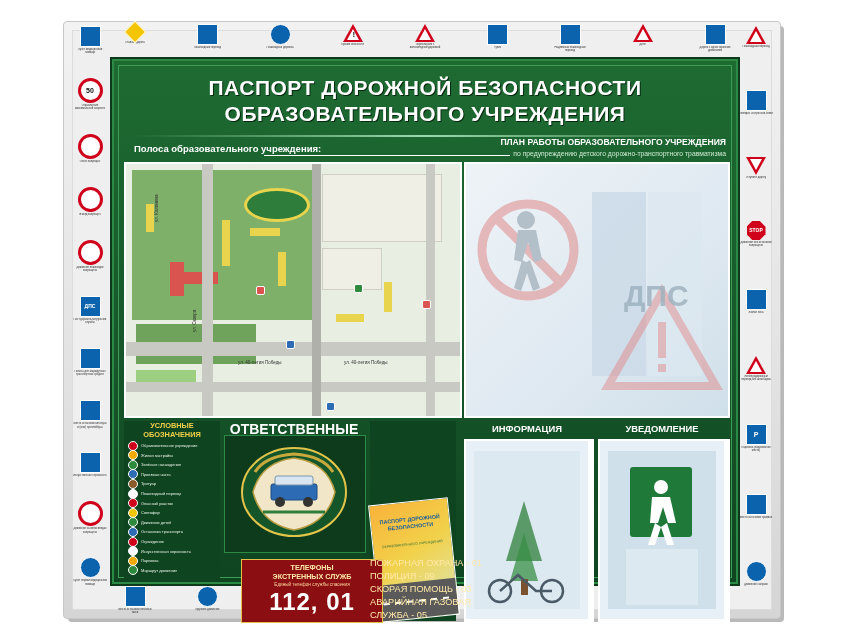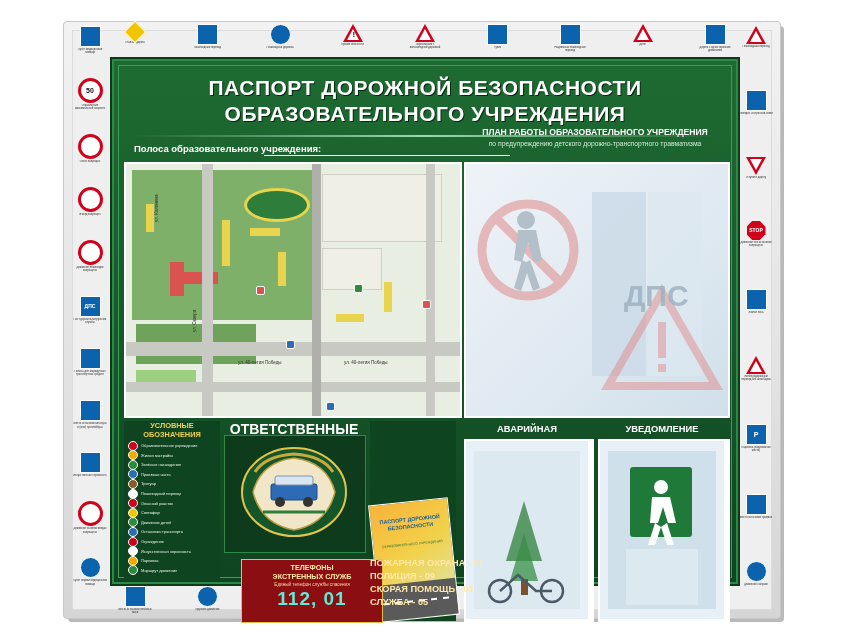--- a/index.html
+++ b/index.html
@@ -137,23 +137,23 @@
   .plan-block {
     position: absolute;
     left: 352px; top: 103px;
     width: 262px; height: 252px;
     background: #ffffff;
     border: 2px solid #ffffff;
     overflow: hidden;
   }
   .plan-head {
     position: absolute;
-    left: 352px; top: 68px;
+    left: 352px; top: 78px;
     width: 262px;
-    text-align:center;
+    text-align:right;
     color:#ffffff;
     font-size:8.6px;
     font-weight:bold;
     line-height:11px;
   }
   .plan-sub {
     font-weight: normal;
     font-size: 6.8px;
     color:#cfe9d5;
   }
@@ -287,32 +287,32 @@
   .phones-title {
     position:absolute; left:0; right:0; top:3px;
     text-align:center; font-size:7.2px; font-weight:bold; color:#ffe9a8; line-height:9px;
   }
   .phones-sub {
     position:absolute; left:0; right:0; top:22px;
     text-align:center; font-size:4.6px; color:#ffd9a0;
   }
   .phones-num {
     position:absolute; left:0; right:0; top:28px;
-    text-align:center; font-size:19px; font-weight:bold; color:#5eead4;
+    text-align:center; font-size:24px; font-weight:bold; color:#ffffff;
     letter-spacing:1px;
   }
   .svc-list {
     position:absolute;
     left:258px; top:498px;
     width:230px;
   }
   .svc-item {
     color:#ffe9a8;
     font-size:9.2px;
-    font-weight:bold;
+    font-weight:normal;
     line-height:13px;
     white-space:nowrap;
   }
 
   
   .strip-top, .strip-bottom {
     position:absolute;
     display:flex;
     align-items:flex-start;
     justify-content:space-between;
@@ -746,21 +746,21 @@
     </div>
 
     <div class="pass-block"></div>
     <div class="cover-card">
       <div class="cover-title">ПАСПОРТ ДОРОЖНОЙ БЕЗОПАСНОСТИ</div>
       <div class="cover-sub">ОБРАЗОВАТЕЛЬНОГО УЧРЕЖДЕНИЯ</div>
       <div class="cover-road"></div>
       <div class="cover-dash"></div>
     </div>
 
-    <div class="block-head info-head">АВАРИЙНАЯ</div>
+    <div class="block-head info-head">ИНФОРМАЦИЯ</div>
     <div class="info-block">
       <svg width="122" height="178" style="position:absolute;left:0;top:0;">
         <rect width="122" height="178" fill="#e7f0f6"></rect>
         <rect x="8" y="10" width="106" height="158" fill="#dce9f1"></rect>
         <polygon points="40,120 58,60 76,120" fill="#2f7d3a" opacity="0.75"></polygon>
         <polygon points="44,140 58,92 72,140" fill="#3a8f45" opacity="0.75"></polygon>
         <rect x="55" y="138" width="7" height="16" fill="#7a5230"></rect>
         <circle cx="34" cy="150" r="11" fill="none" stroke="#4a5a66" stroke-width="2.5"></circle>
         <circle cx="86" cy="150" r="11" fill="none" stroke="#4a5a66" stroke-width="2.5"></circle>
         <path d="M34 150 L52 134 L70 150 L86 150" fill="none" stroke="#4a5a66" stroke-width="2.5"></path>
@@ -787,17 +787,18 @@
         <div>ЭКСТРЕННЫХ СЛУЖБ</div>
       </div>
       <div class="phones-sub">Единый телефон службы спасения</div>
       <div class="phones-num">112, 01</div>
     </div>
 
     <div class="svc-list" id="svc-list">
         <div class="svc-item">ПОЖАРНАЯ ОХРАНА - 01</div>
         <div class="svc-item">ПОЛИЦИЯ - 09</div>
         <div class="svc-item">СКОРАЯ ПОМОЩЬ - 03</div>
+        <div class="svc-item">АВАРИЙНАЯ ГАЗОВАЯ</div>
         <div class="svc-item">СЛУЖБА - 05</div>
       </div>
 
   </div>
 </div>
 
 </body></html>

